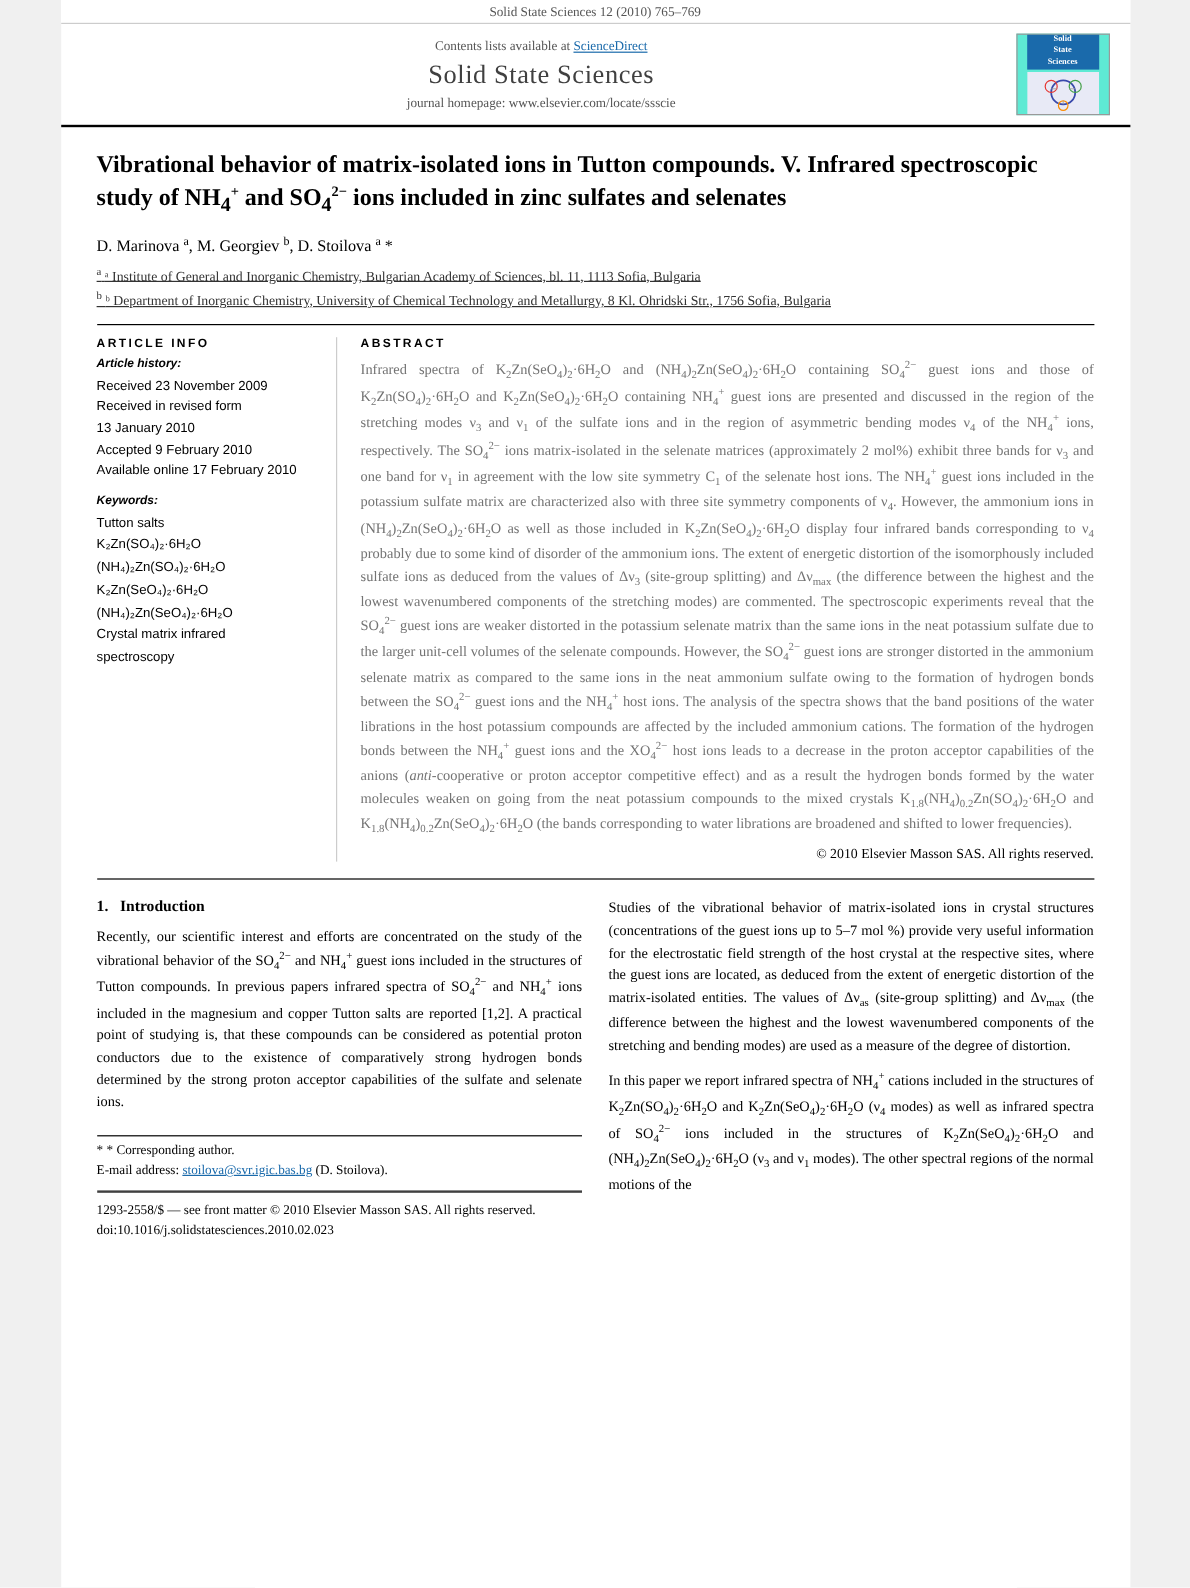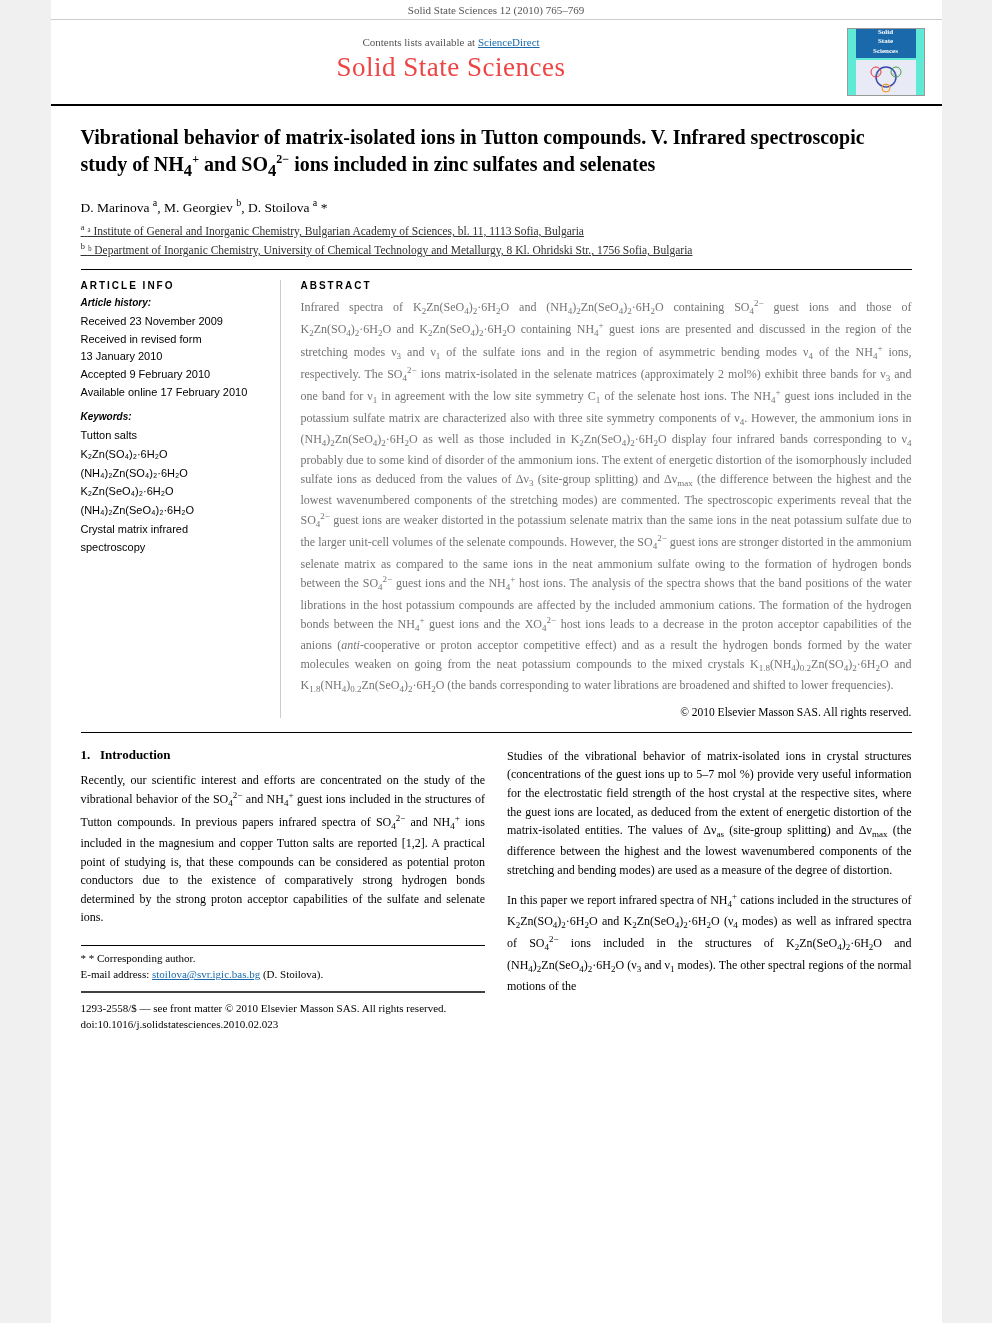--- a/index.html
+++ b/index.html
@@ -61,23 +61,23 @@
     .journal-center {
       flex: 1;
       text-align: center;
     }
     .journal-center .sciencedirect-line {
       font-size: 11px;
       color: #555;
       margin-bottom: 4px;
     }
     .journal-title-main {
-      font-size: 27px;
+      font-size: 22px;
       font-weight: normal;
-      color: #ef4444;
+      color: #404040;
       letter-spacing: 0.5px;
       margin-bottom: 5px;
     }
     .journal-homepage {
       font-size: 11px;
       color: #555;
     }
     .journal-right-logo {
       width: 80px;
       min-width: 80px;
@@ -269,20 +269,23 @@
 
   <div class="journal-header">
 
 
     <div class="journal-center">
       <div class="sciencedirect-line">
         <span>Contents lists available at</span>
         <a href="#" style="color:#1a6aab;">ScienceDirect</a>
       </div>
       <div class="journal-title-main">Solid State Sciences</div>
+      <div class="journal-homepage">
+        <span>journal homepage: www.elsevier.com/locate/ssscie</span>
+      </div>
     </div>
 
     <div class="journal-right-logo">
       <div class="journal-right-box">
         <div class="sss-logo-inner">
           <div style="background:#1a6aab;color:#fff;padding:2px 3px;font-size:7px;font-weight:bold;margin-bottom:2px;">Solid<br>State<br>Sciences</div>
           <svg width="60" height="35" viewBox="0 0 60 35">
             <rect width="60" height="35" fill="#e8eaf6"></rect>
             <circle cx="30" cy="17" r="10" fill="none" stroke="#3949ab" stroke-width="1.5"></circle>
             <circle cx="20" cy="12" r="5" fill="none" stroke="#e53935" stroke-width="1"></circle>

